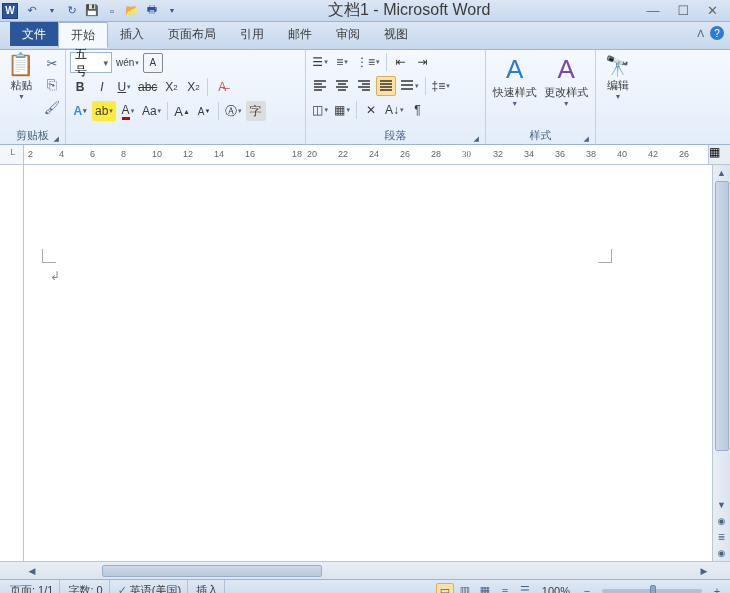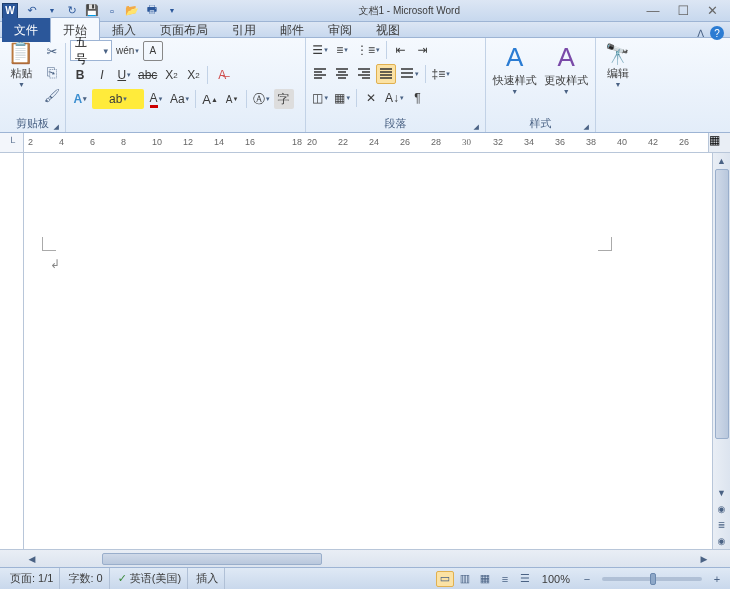--- a/index.html
+++ b/index.html
@@ -1,24 +1,24 @@
 <!DOCTYPE html>
 <html><head>
 <meta charset="utf-8">
 <style>
 * { box-sizing: border-box; margin: 0; padding: 0; font-family: "Microsoft YaHei", sans-serif; }
 body { width: 730px; height: 593px; background: #fff; overflow: hidden; font-size: 12px; }
 .titlebar { height: 22px; background: linear-gradient(#dce6f4,#c7d8ee); display: flex; align-items: center; border-bottom: 1px solid #9db4d4; }
 .word-icon { width: 16px; height: 16px; background: #2b579a; color: #fff; font-size: 10px; font-weight: bold; display: flex; align-items: center; justify-content: center; margin: 0 2px; border: 1px solid #1e3f6f; }
 .qat { display: flex; align-items: center; gap: 4px; padding: 0 4px; }
 .qat-btn { width: 16px; height: 16px; display: flex; align-items: center; justify-content: center; font-size: 11px; color: #2b579a; cursor: pointer; }
-.title-text { flex: 1; text-align: center; font-size: 10px; color: #3b3b3b; }
+.title-text { flex: 1; text-align: center; font-size: 16px; color: #3b3b3b; }
 .win-controls { display: flex; gap: 18px; padding: 0 12px; color: #666; font-size: 13px; }
 .win-btn { cursor: pointer; }
-.tabbar { height: 16px; background: linear-gradient(#dce6f4,#c7d8ee); display: flex; align-items: center; border-bottom: 1px solid #9db4d4; padding-left: 2px; position: relative; }
+.tabbar { height: 28px; background: linear-gradient(#dce6f4,#c7d8ee); display: flex; align-items: flex-start; border-bottom: 1px solid #9db4d4; padding-left: 10px; position: relative; }
 .tab { padding: 4px 12px 3px; font-size: 12px; color: #3b3b3b; cursor: pointer; }
 .tab.file { background: #2b579a; color: #fff; }
 .tab.active { background: #f5f9fe; border: 1px solid #9db4d4; border-bottom: 1px solid #f5f9fe; border-radius: 2px 2px 0 0; margin-bottom: -1px; }
 .help-area { position: absolute; right: 6px; top: 4px; display: flex; gap: 6px; align-items: center; }
 .ribbon { background: linear-gradient(#f5f9fe,#e3edf9); border-bottom: 1px solid #9db4d4; display: flex; height: 95px; }
 .group { border-right: 1px solid #c2d2e6; display: flex; flex-direction: column; padding: 2px 4px 0; }
 .group-body { flex: 1; display: flex; gap: 2px; }
 .group-label { text-align: center; font-size: 11px; color: #4a6284; padding: 1px 0; position: relative; }
 .group-label::after { content: "◢"; font-size: 7px; position: absolute; right: 2px; bottom: 1px; color: #4a6284; }
 .paste-big { width: 36px; display: flex; flex-direction: column; align-items: center; cursor: pointer; font-size: 11px; color: #3b3b3b; }
@@ -143,21 +143,21 @@
         <div class="rb">
             <span style="text-decoration:line-through">abc</span>
           </div>
         <div class="rb">X<sub style="font-size:8px">2</sub></div>
         <div class="rb">X<sup style="font-size:8px">2</sup></div>
         <span class="sep"></span>
         <div class="rb" style="color:#d05050">A̶</div>
       </div>
       <div class="row">
         <div class="rb dd" style="color:#3b8ed0;font-weight:bold">A</div>
-        <div class="rb dd" style="background:#ffeb3b;padding:0 17px">ab</div>
+        <div class="rb dd" style="background:#ffeb3b;padding:0 3px">ab</div>
         <div class="rb dd">
             <span style="border-bottom:3px solid #c00">A</span>
           </div>
         <div class="rb dd">Aa</div>
         <span class="sep"></span>
         <div class="rb" style="font-size:13px">A<span style="font-size:7px">▲</span></div>
         <div class="rb" style="font-size:10px">A<span style="font-size:6px">▼</span></div>
         <span class="sep"></span>
         <div class="rb dd">Ⓐ</div>
         <div class="rb" style="background:#ddd;padding:0 3px">字</div>

